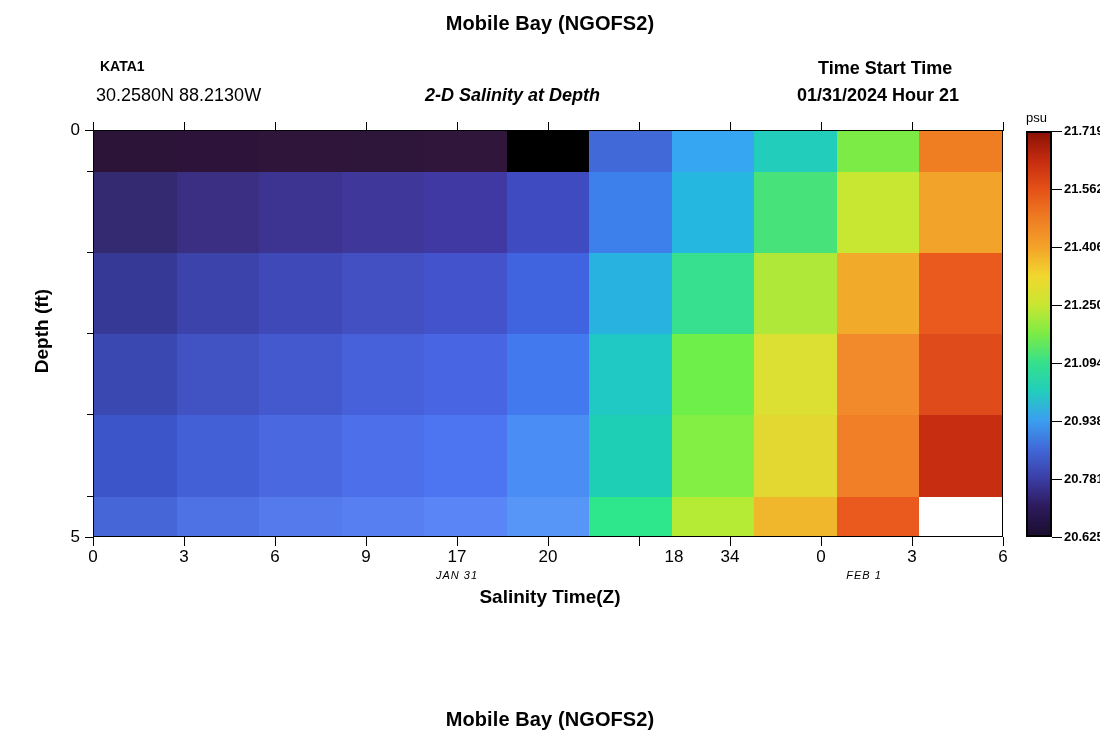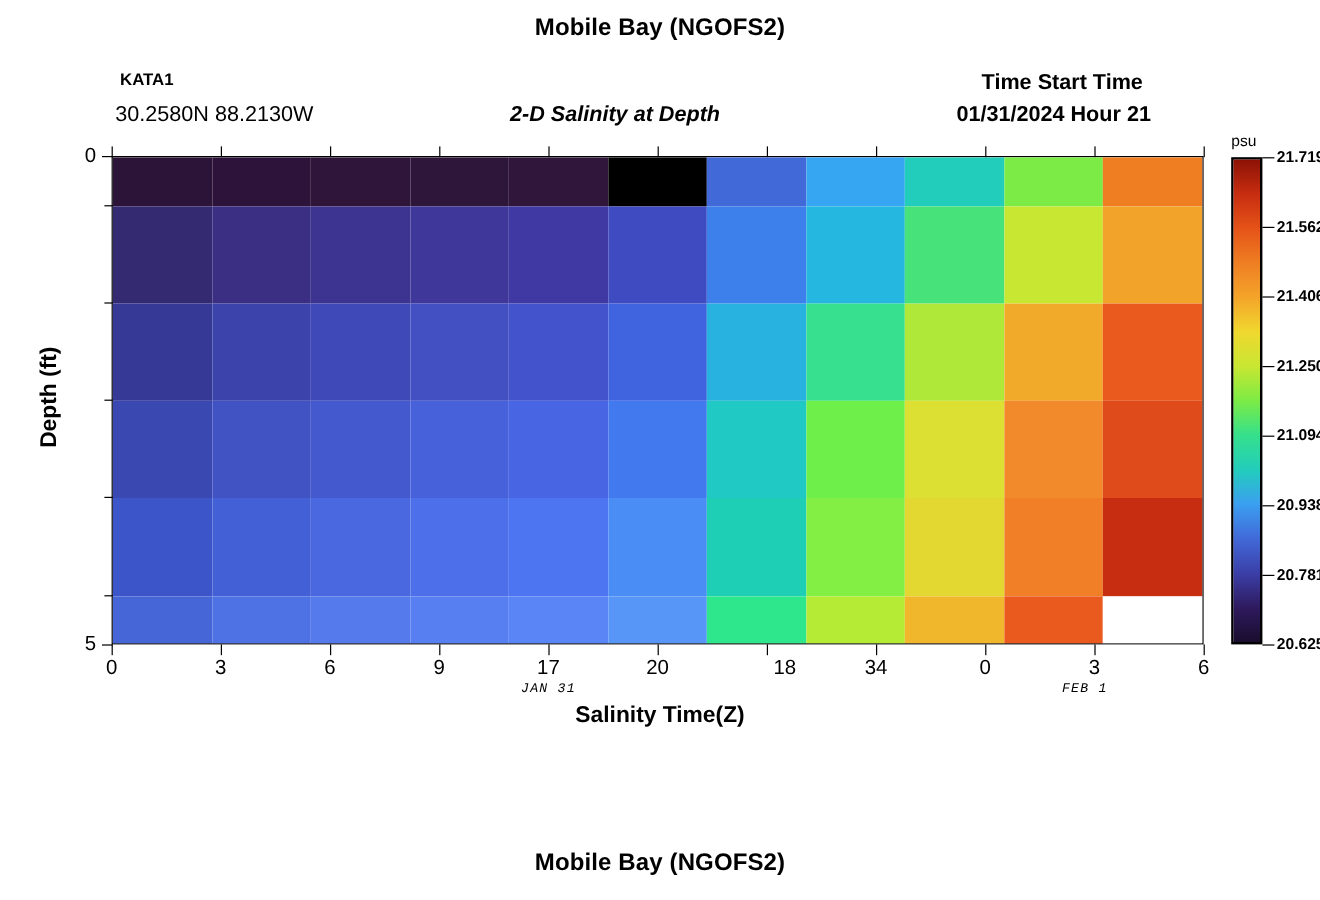--- a/index.html
+++ b/index.html
@@ -46,21 +46,21 @@
   .ytick{left:85px;width:9px;height:1px;background:#000;}
   .ytick-minor{left:87px;width:7px;height:1px;background:#000;}
 
   .xtick{top:537px;width:1px;height:9px;background:#000;}
   .xtick-top{top:122px;width:1px;height:9px;background:#000;}
   .xtick-label{
     top:547px;width:60px;margin-left:-30px;text-align:center;font-size:17px;
   }
   .xdate-label{
     top:569px;width:110px;margin-left:-55px;text-align:center;
-    font-family:Liberation Mono, monospace;font-style:italic;
+    font-family:Liberation Sans, sans-serif;font-style:italic;
     font-size:11px;letter-spacing:1px;
   }
   #x-axis-title{
     left:0;top:586px;width:1100px;text-align:center;
     font-size:19px;font-weight:bold;
   }
 
   
   #colorbar-unit{left:1026px;top:110px;font-size:13px;}
   #colorbar{
@@ -195,35 +195,35 @@
 <div class="abs xtick-top" style="left: 366px;"></div>
 <div class="abs xtick-label" style="left: 366px;">9</div>
 <div class="abs xtick" style="left: 457px;"></div>
 <div class="abs xtick-top" style="left: 457px;"></div>
 <div class="abs xtick-label" style="left: 457px;">17</div>
 <div class="abs xtick" style="left: 548px;"></div>
 <div class="abs xtick-top" style="left: 548px;"></div>
 <div class="abs xtick-label" style="left: 548px;">20</div>
 <div class="abs xtick" style="left: 639px;"></div>
 <div class="abs xtick-top" style="left: 639px;"></div>
-<div class="abs xtick-label" style="left: 654px;">18</div>
+<div class="abs xtick-label" style="left: 674px;">18</div>
 <div class="abs xtick" style="left: 730px;"></div>
 <div class="abs xtick-top" style="left: 730px;"></div>
 <div class="abs xtick-label" style="left: 730px;">34</div>
 <div class="abs xtick" style="left: 821px;"></div>
 <div class="abs xtick-top" style="left: 821px;"></div>
 <div class="abs xtick-label" style="left: 821px;">0</div>
 <div class="abs xtick" style="left: 912px;"></div>
 <div class="abs xtick-top" style="left: 912px;"></div>
 <div class="abs xtick-label" style="left: 912px;">3</div>
 <div class="abs xtick" style="left: 1003px;"></div>
 <div class="abs xtick-top" style="left: 1003px;"></div>
 <div class="abs xtick-label" style="left: 1003px;">6</div>
 <div class="abs xdate-label" style="left: 457px;">JAN  31</div>
-<div class="abs xdate-label" style="left: 904px;">FEB  1</div>
+<div class="abs xdate-label" style="left: 864px;">FEB  1</div>
 <div class="abs cbtick" style="top: 131px;"></div>
 <div class="abs cbtick-label" style="top: 123px;">21.719</div>
 <div class="abs cbtick" style="top: 189px;"></div>
 <div class="abs cbtick-label" style="top: 181px;">21.562</div>
 <div class="abs cbtick" style="top: 247px;"></div>
 <div class="abs cbtick-label" style="top: 239px;">21.406</div>
 <div class="abs cbtick" style="top: 305px;"></div>
 <div class="abs cbtick-label" style="top: 297px;">21.250</div>
 <div class="abs cbtick" style="top: 363px;"></div>
 <div class="abs cbtick-label" style="top: 355px;">21.094</div>

